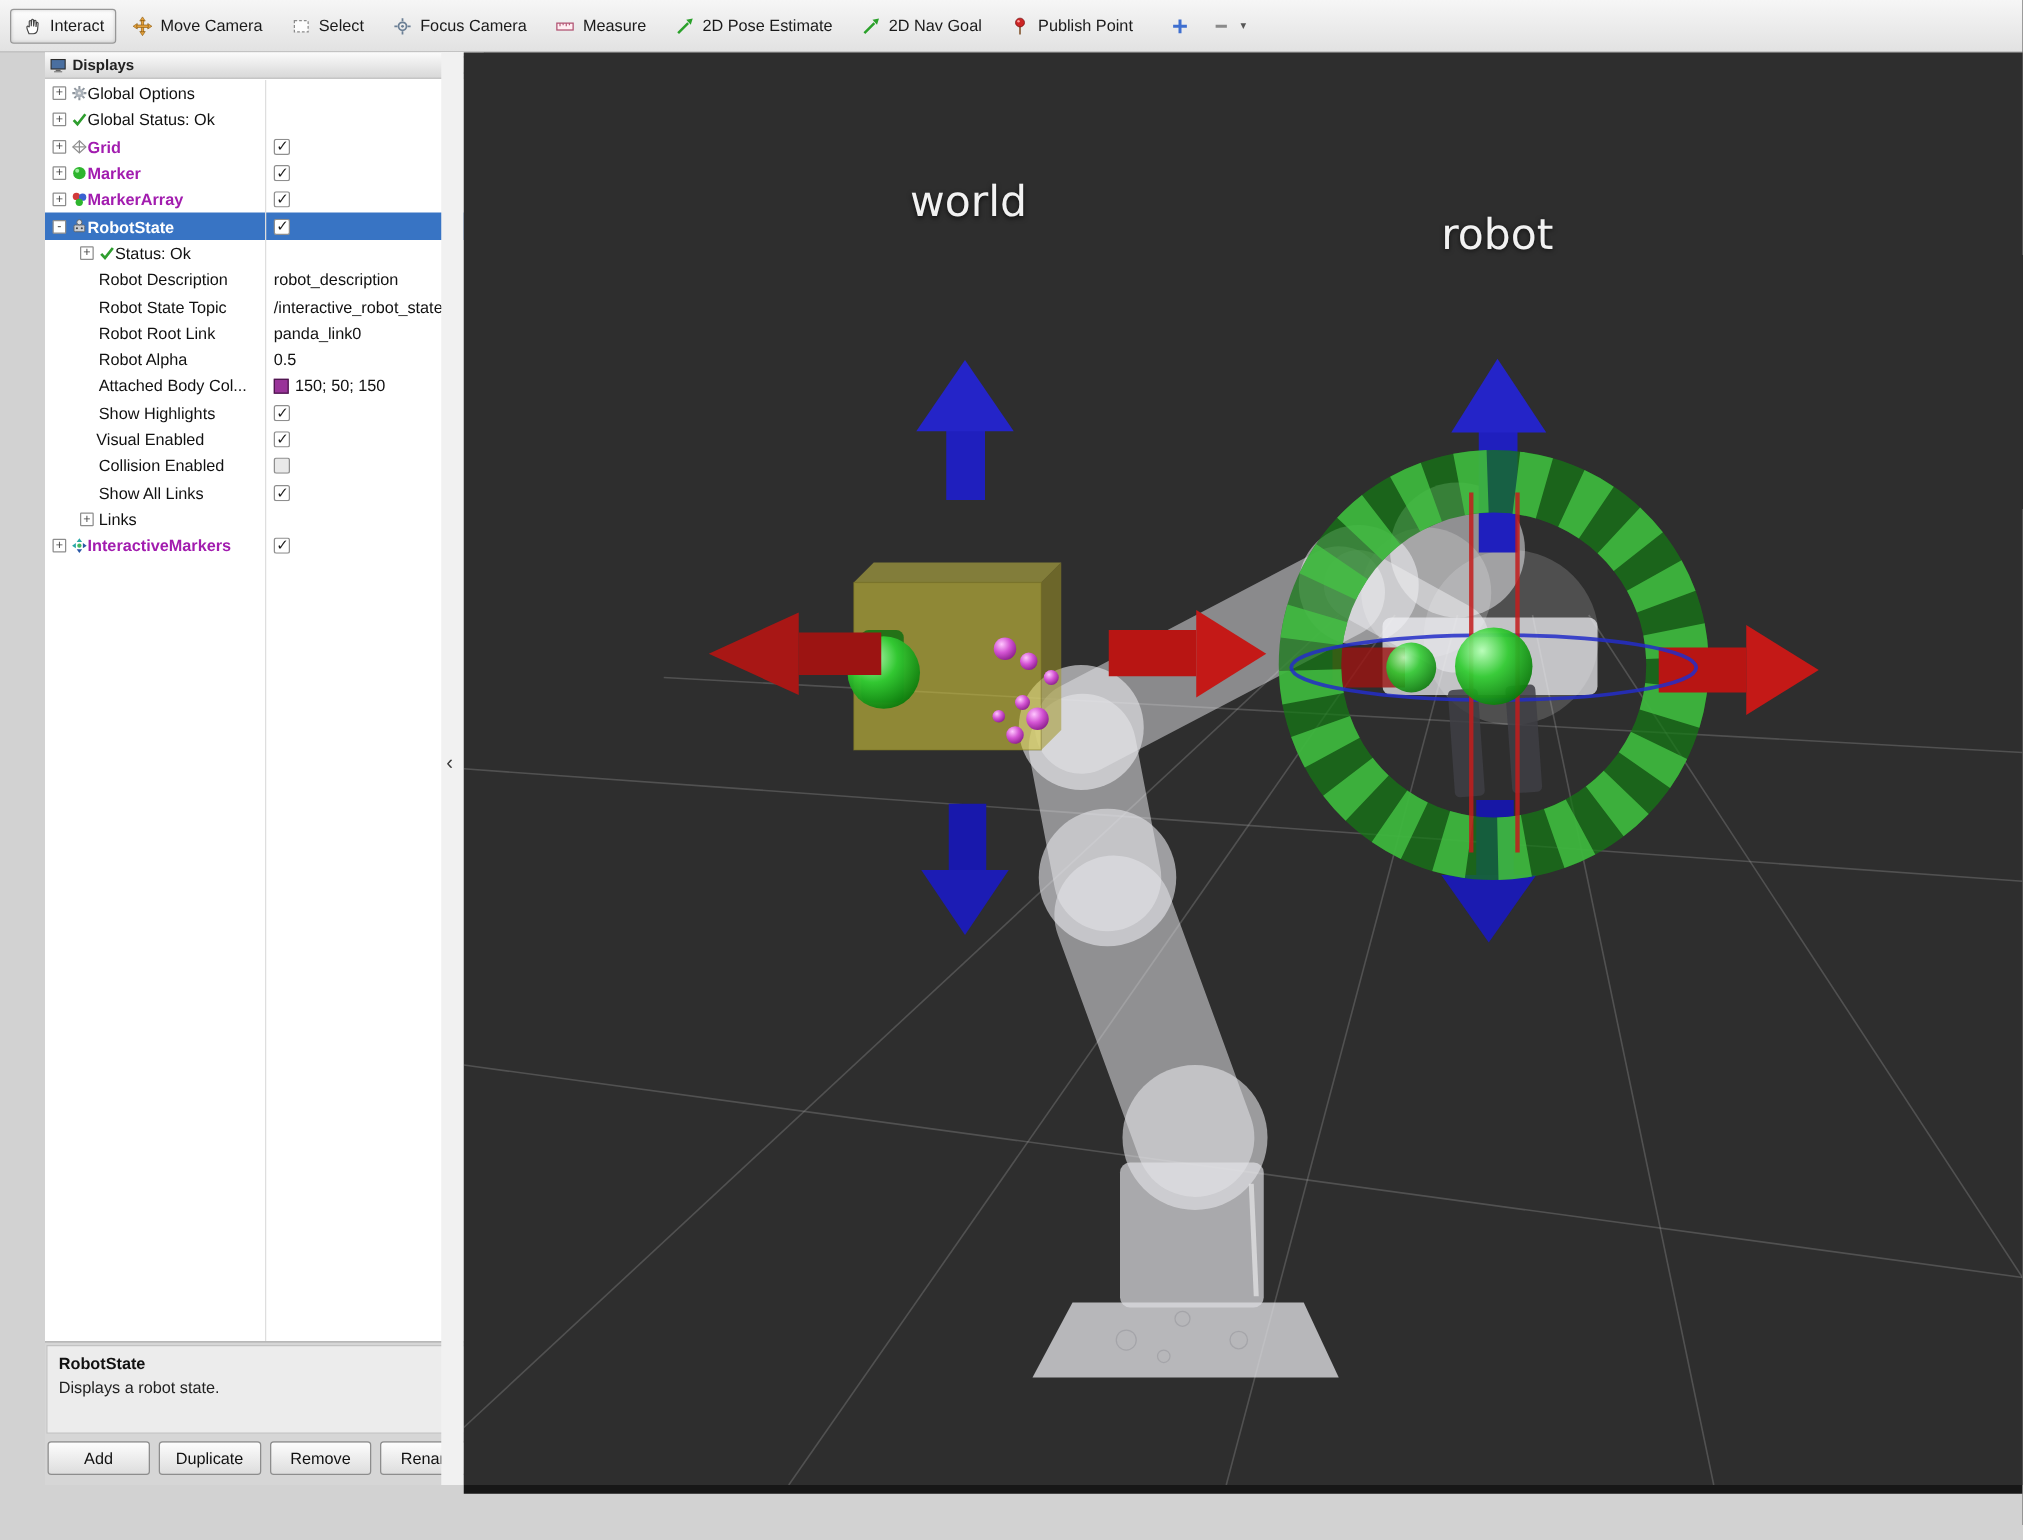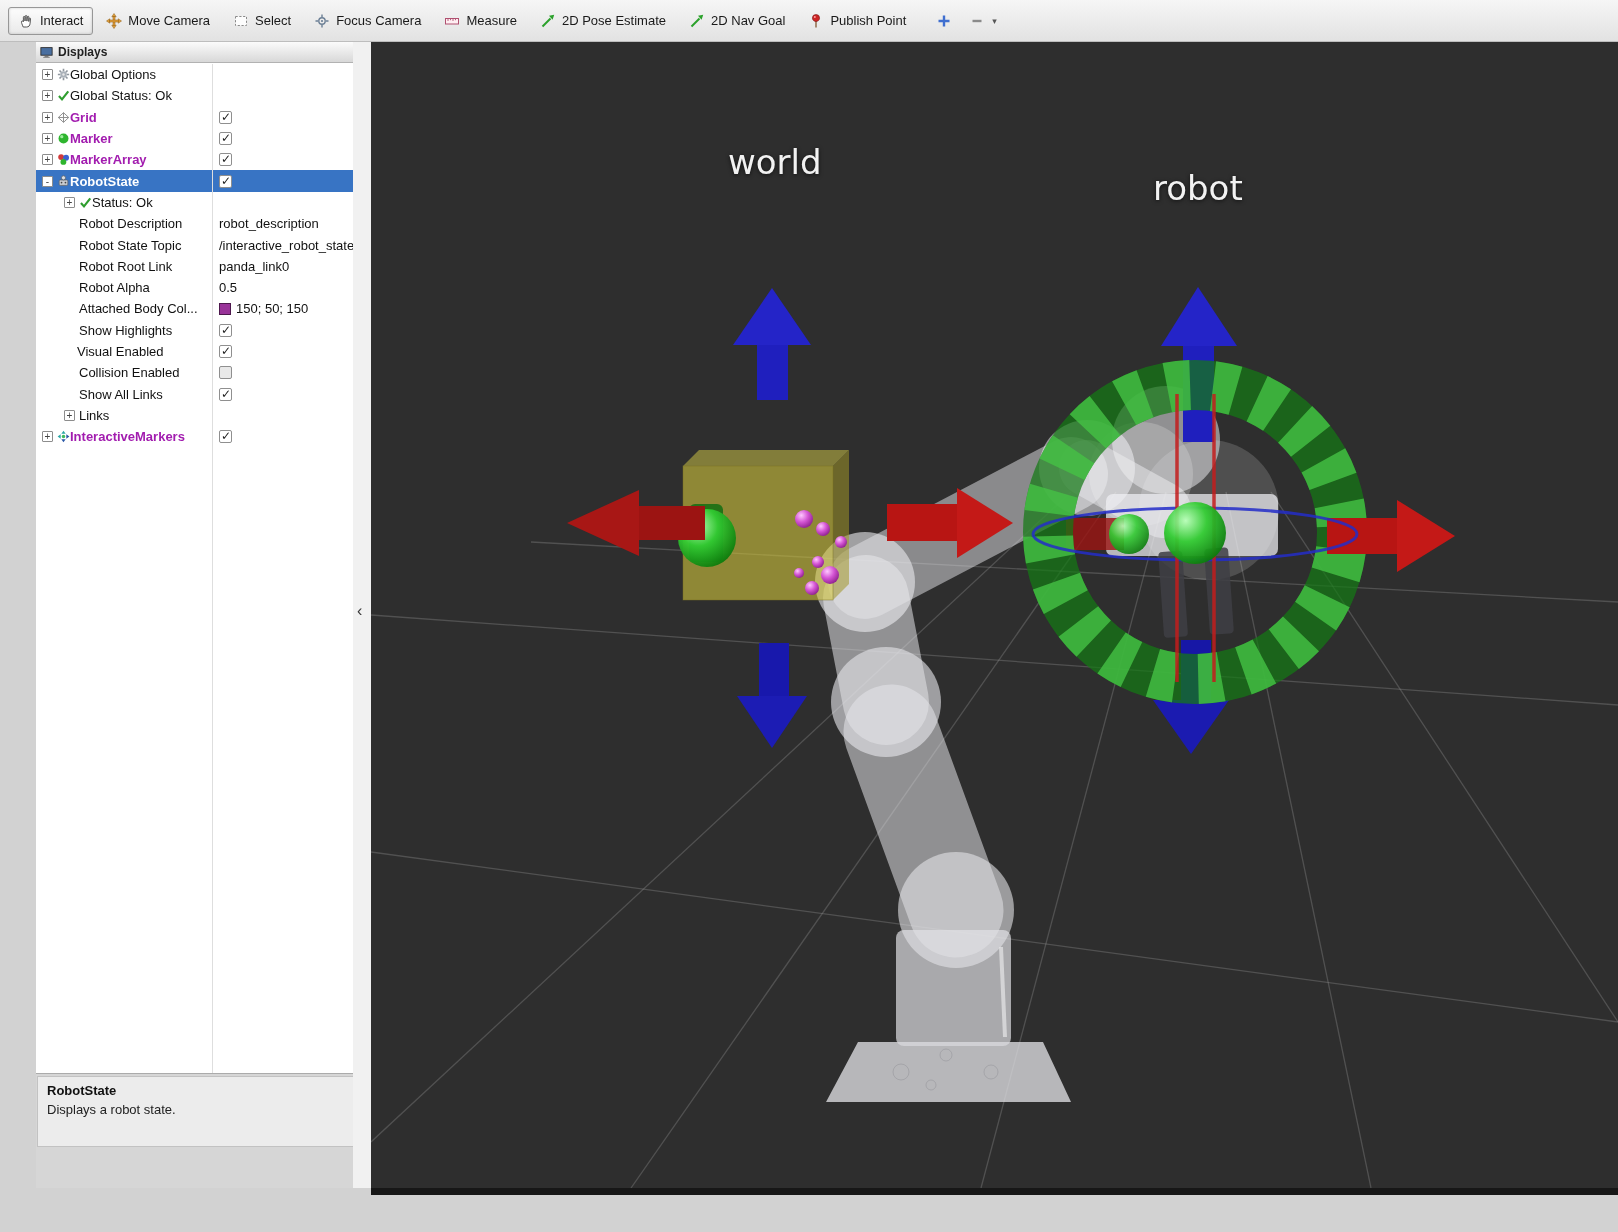--- a/index.html
+++ b/index.html
@@ -462,20 +462,26 @@
             <span class="checkbox checked"></span>
           </div>
         </div>
       </div>
     <div id="tree-sep"></div>
     <div id="panel-bottom">
       <div id="panel-desc">
         <div id="desc-title">RobotState</div>
         <div id="desc-text">Displays a robot state.</div>
       </div>
+      <div id="panel-buttons">
+          <div class="pbtn">Add</div>
+          <div class="pbtn">Duplicate</div>
+          <div class="pbtn">Remove</div>
+          <div class="pbtn">Rename</div>
+        </div>
     </div>
   </div>
 
   <div id="gap">
     <span id="collapse">‹</span>
   </div>
 
   <div id="viewport">
     <svg id="scene" width="1247" height="1146" viewBox="0 0 1247 1146">
       <defs>

